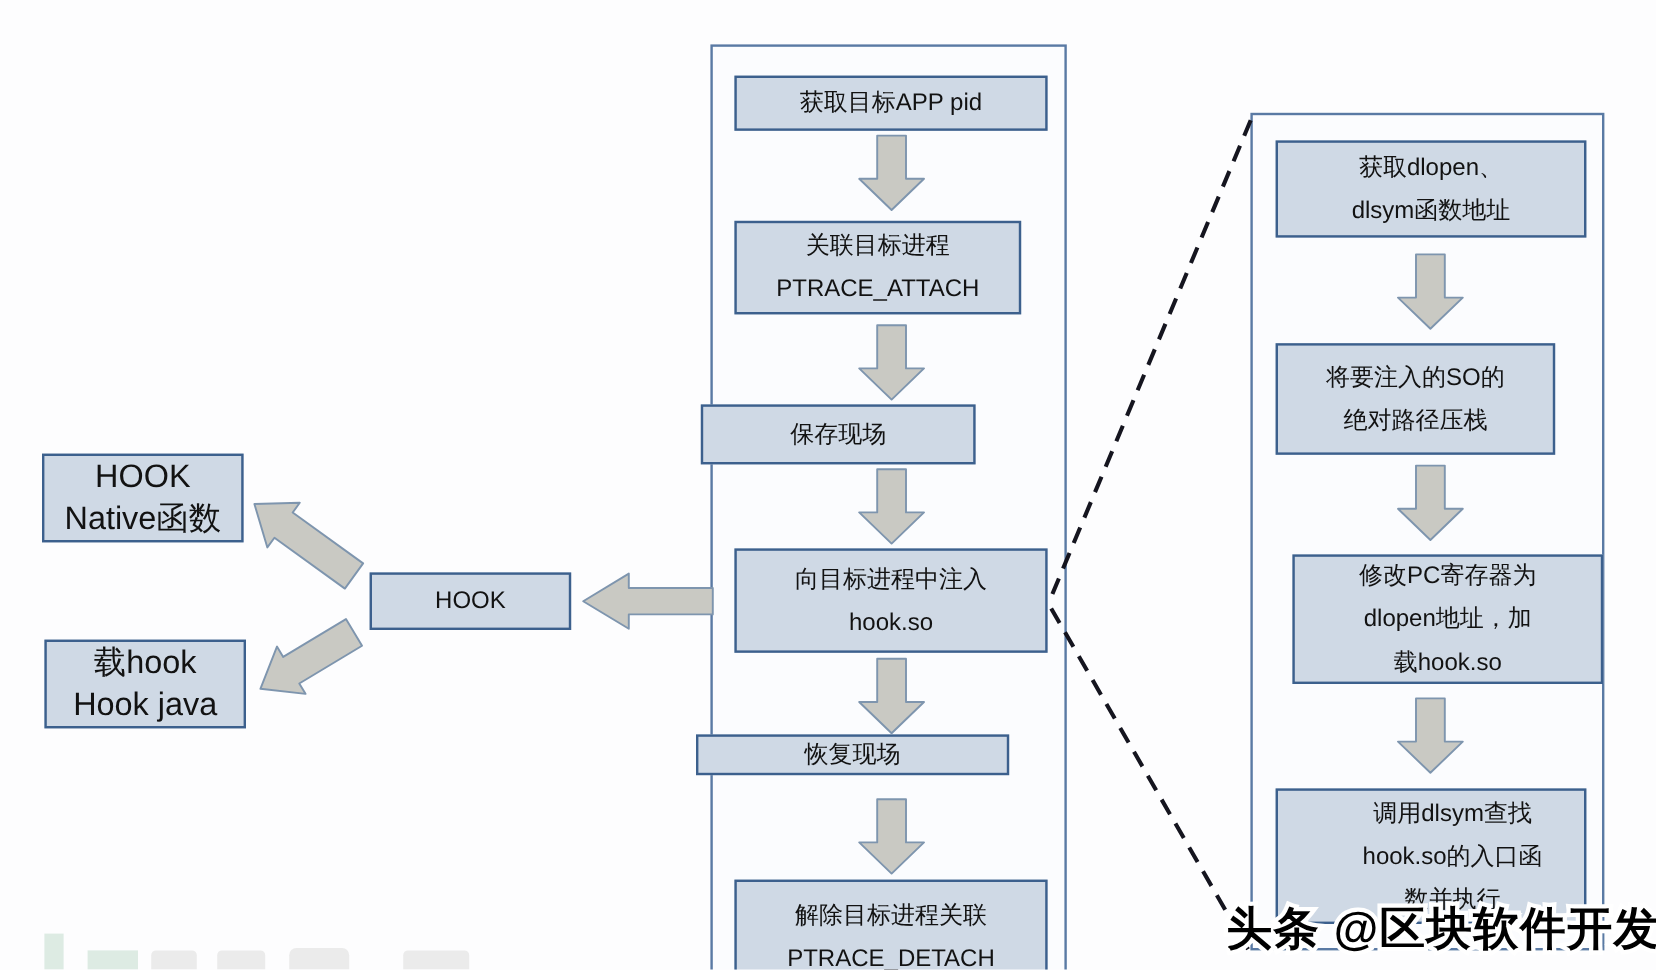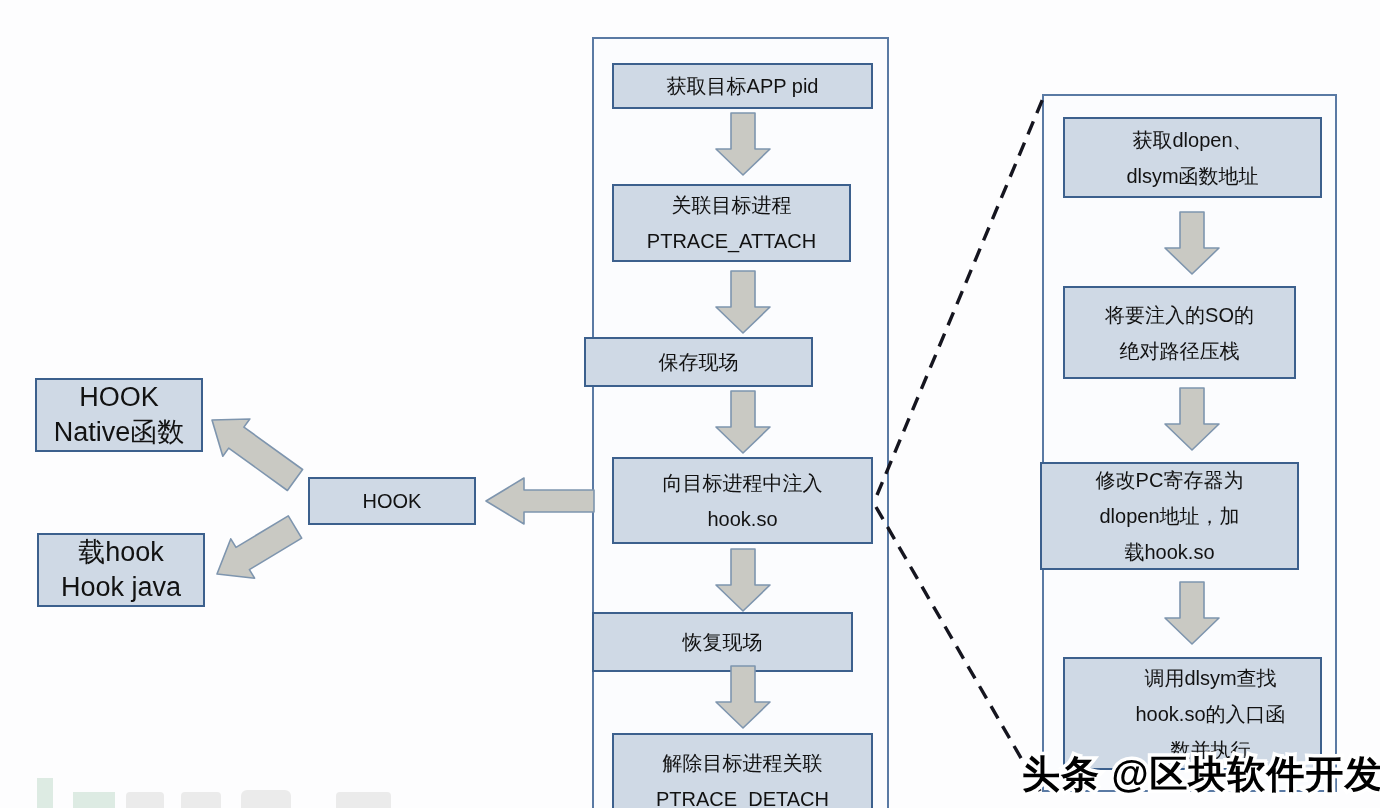--- a/index.html
+++ b/index.html
@@ -66,34 +66,34 @@
 <div class="box" style="left:612px;top:63px;width:261px;height:46px;">获取目标APP pid</div>
 
 <div class="box" style="left:612px;top:184px;width:239px;height:78px;">关联目标进程
 PTRACE_ATTACH</div>
 
 <div class="box" style="left:584px;top:337px;width:229px;height:50px;">保存现场</div>
 
 <div class="box" style="left:612px;top:457px;width:261px;height:87px;">向目标进程中注入
 hook.so</div>
 
-<div class="box" style="left:592px;top:612px;width:261px;height:60px;">恢复现场</div>
+<div class="box" style="left:580px;top:612px;width:261px;height:34px;">恢复现场</div>
 
 <div class="box" style="left:612px;top:733px;width:261px;height:95px;">解除目标进程关联
 PTRACE_DETACH</div>
 
 <div class="panel" style="left:1042px;top:94px;width:295px;height:698px;"></div>
 
 <div class="box" style="left:1063px;top:117px;width:259px;height:81px;">获取dlopen、
 dlsym函数地址</div>
 
 <div class="box" style="left:1063px;top:286px;width:233px;height:93px;">将要注入的SO的
 绝对路径压栈</div>
 
-<div class="box" style="left:1040px;top:462px;width:259px;height:108px;">修改PC寄存器为
+<div class="box" style="left:1077px;top:462px;width:259px;height:108px;">修改PC寄存器为
 dlopen地址，加
 载hook.so</div>
 
 <div class="box" style="left:1063px;top:657px;width:259px;height:113px;padding-left:36px;">调用dlsym查找
 hook.so的入口函
 数并执行</div>
 
 <svg class="overlay" width="1380" height="808" viewBox="0 0 1380 808">
 
   <polygon class="arrow-shape" points="731,113 755,113 755,149 770,149 743,175 716,149 731,149"></polygon>

